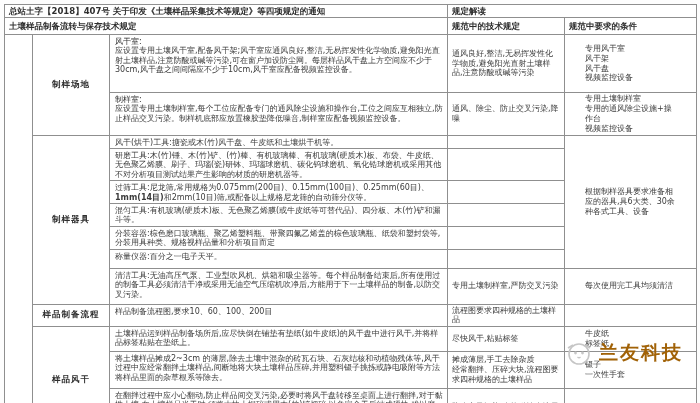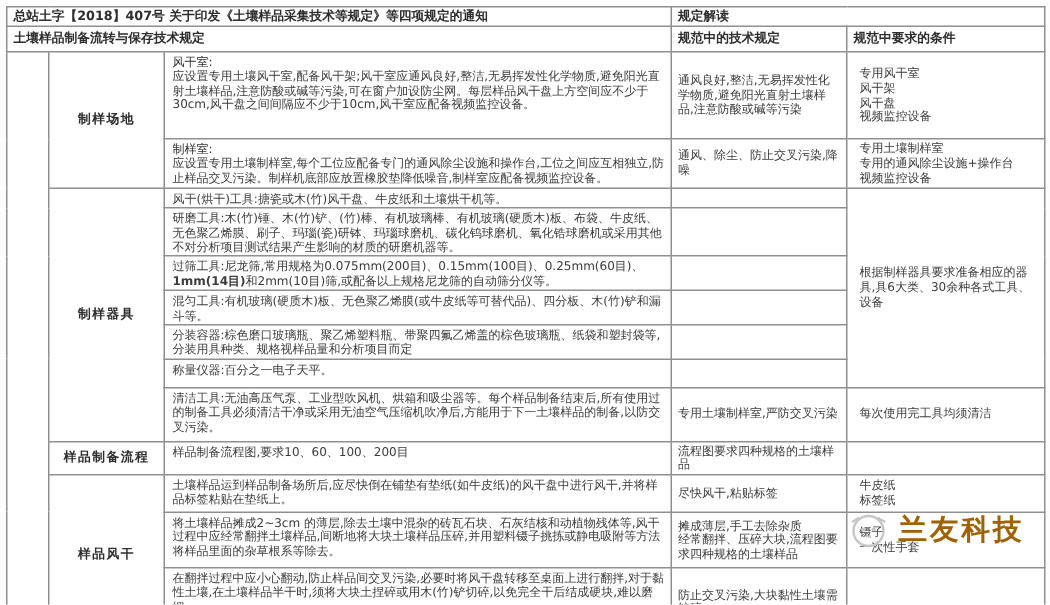--- a/index.html
+++ b/index.html
@@ -10,21 +10,21 @@
   table{
     border-collapse:collapse;table-layout:fixed;width:692px;
     position:absolute;left:4px;top:4px;background:#fff;
   }
   td{border:1px solid #8f8f8f;overflow:hidden;padding:1px 4px;vertical-align:middle;}
   .t-title{font-weight:bold;text-align:left;font-size:8.5px;color:#2e2e2e;line-height:10px;}
   .cat{font-weight:bold;text-align:center;font-size:8.5px;color:#2e2e2e;letter-spacing:1px;margin-left:40px;}
   .content{font-size:8px;line-height:9.4px;vertical-align:top;padding:2px 4px 1px 5px;}
   .content .cell-head{font-weight:normal;color:#2e2e2e;}
   .tech{font-size:8px;line-height:9.6px;padding:1px 4px;white-space:pre-line;margin-left:20px;}
-  .cond{font-size:8px;line-height:9.9px;padding:1px 8px;white-space:pre-line;}
+  .cond{font-size:8px;line-height:9.9px;padding:1px 20px;white-space:pre-line;}
   .empty-col{background:#fff;}
   .watermark{
     position:absolute;left:565px;top:336px;width:132px;height:34px;
     display:flex;align-items:center;gap:4px;color:#a16207;pointer-events:none;
   }
   .watermark .wm-text{
     font-size:19px;font-weight:bold;letter-spacing:2px;white-space:nowrap;
   }
 </style>
 </head>

